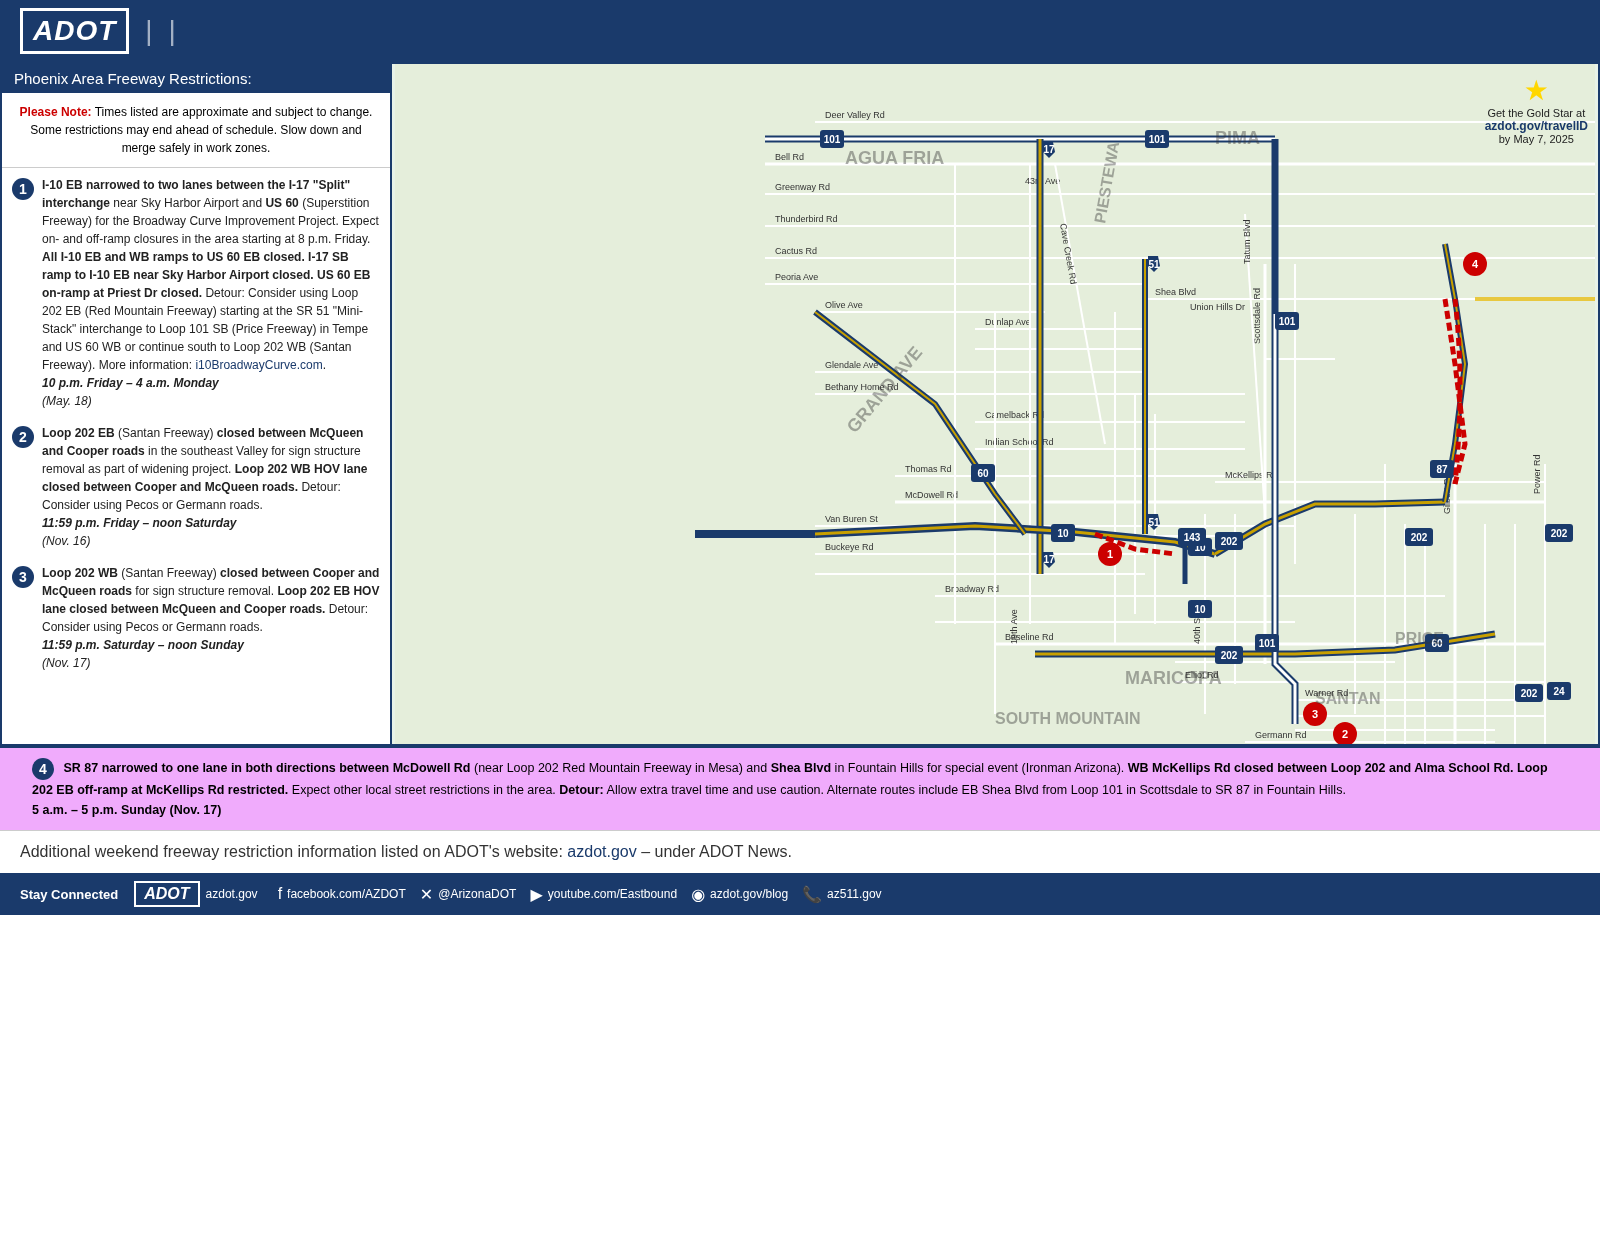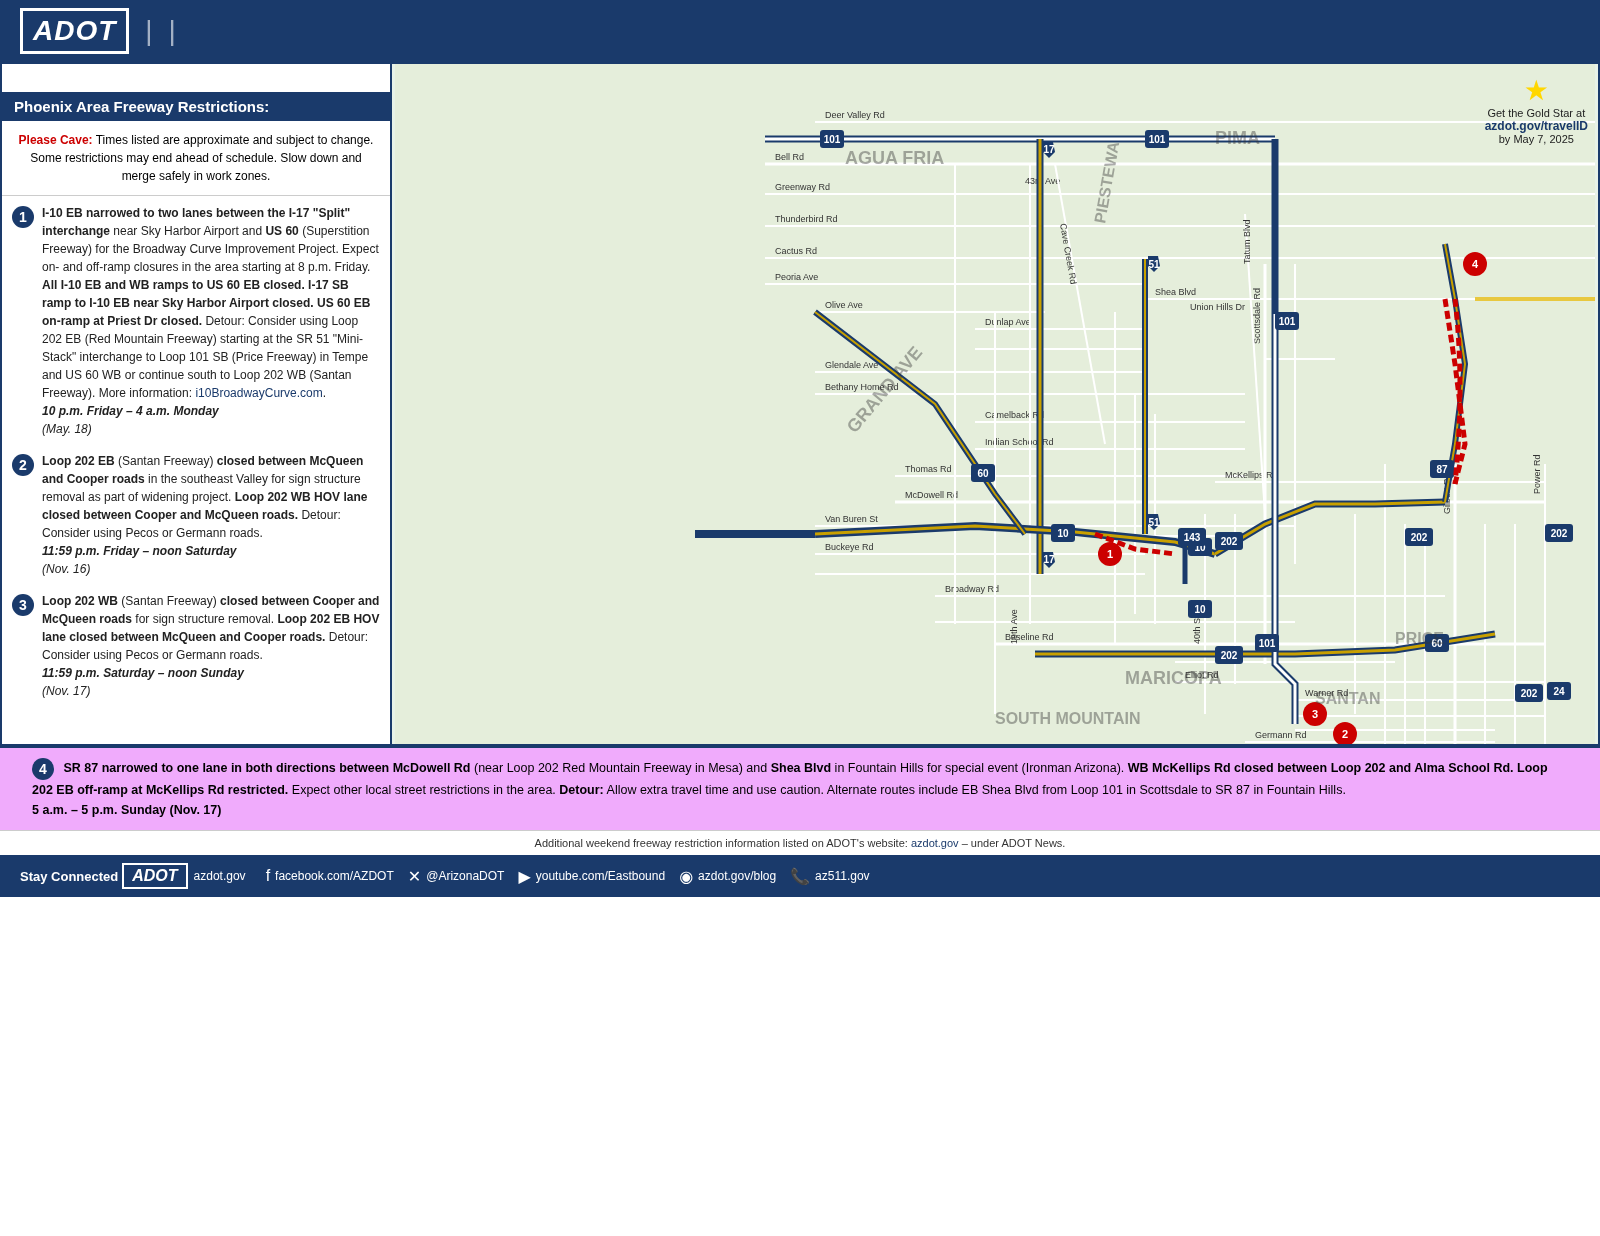--- a/index.html
+++ b/index.html
@@ -59,24 +59,23 @@
       width: 390px;
       min-width: 390px;
       border-right: 2px solid #1a3a6b;
       display: flex;
       flex-direction: column;
     }
 
     .restrictions-header {
       background: #1a3a6b;
       color: #fff;
-      font-weight: bold;
+      font-weight: normal;
       font-size: 15px;
       padding: 6px 12px;
-      margin-top: 28px;
     }
 
     .please-note {
       padding: 10px 14px;
       font-size: 12px;
       line-height: 1.5;
       border-bottom: 1px solid #ccc;
       text-align: center;
     }
     .please-note .label {
@@ -168,39 +167,39 @@
       align-items: center;
       justify-content: center;
       border-radius: 50%;
       vertical-align: middle;
       margin-right: 6px;
     }
 
     
     .footer-info {
       border-top: 1px solid #ccc;
-      text-align: center;
-      padding: 6px 20px;
-      font-size: 11px;
+      text-align: left;
+      padding: 12px 20px;
+      font-size: 16px;
       color: #333;
     }
     .footer-info a { color: #1a3a6b; }
 
     .footer-bar {
       background: #1a3a6b;
       display: flex;
       align-items: center;
       padding: 8px 20px;
       gap: 0;
     }
     .footer-stay-connected {
       color: #fff;
       font-weight: bold;
       font-size: 13px;
-      margin-right: 4px;
+      margin-right: 16px;
       white-space: nowrap;
     }
     .footer-adot-logo {
       border: 2px solid #fff;
       padding: 2px 8px;
       color: #fff;
       font-size: 16px;
       font-weight: 900;
       font-style: italic;
       margin-right: 6px;
@@ -266,21 +265,21 @@
   <div class="header-divider">|</div>
   <div class="header-divider">|</div>
 </div>
 
 <div class="main-content">
 
   <div class="left-panel">
     <div class="restrictions-header">Phoenix Area Freeway Restrictions:</div>
 
     <div class="please-note">
-      <span class="label">Please Cave:</span>
+      <span class="label">Please Note:</span>
       <span>Times listed are approximate and subject to change. Some restrictions may end ahead of schedule. Slow down and merge safely in work zones.</span>
     </div>
 
     <div class="restrictions-list">
 
       <div class="restriction-item">
         <div class="restriction-number">1</div>
         <div class="restriction-text">
           <span class="bold">I-10 EB narrowed to two lanes between the I-17 "Split" interchange</span> near Sky Harbor Airport and <span class="bold">US 60</span> (Superstition Freeway) for the Broadway Curve Improvement Project. Expect on- and off-ramp closures in the area starting at 8 p.m. Friday. <span class="bold">All I-10 EB and WB ramps to US 60 EB closed. I-17 SB ramp to I-10 EB near Sky Harbor Airport closed. US 60 EB on-ramp at Priest Dr closed.</span> Detour: Consider using Loop 202 EB (Red Mountain Freeway) starting at the SR 51 "Mini-Stack" interchange to Loop 101 SB (Price Freeway) in Tempe and US 60 WB or continue south to Loop 202 WB (Santan Freeway). More information: <a>i10BroadwayCurve.com</a>.<br>
           <span class="italic bold">10 p.m. Friday – 4 a.m. Monday</span><br>

